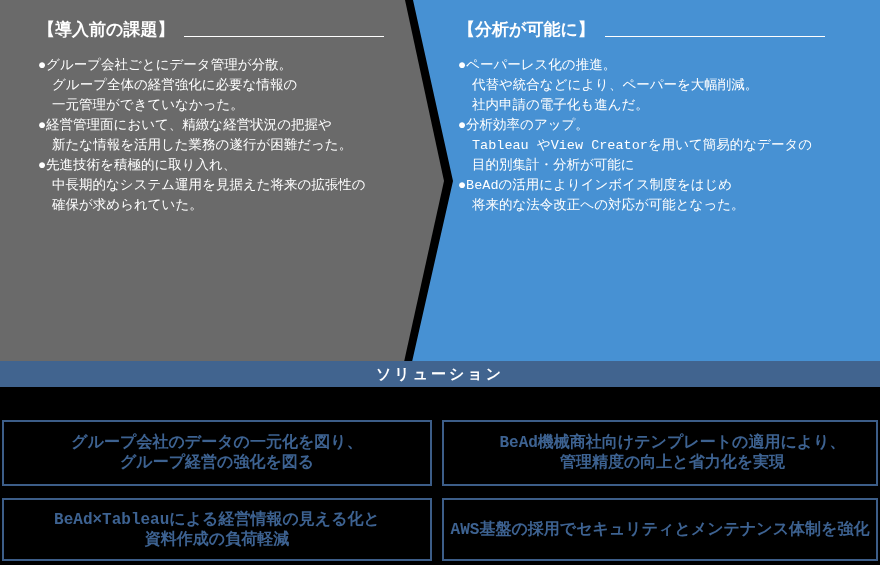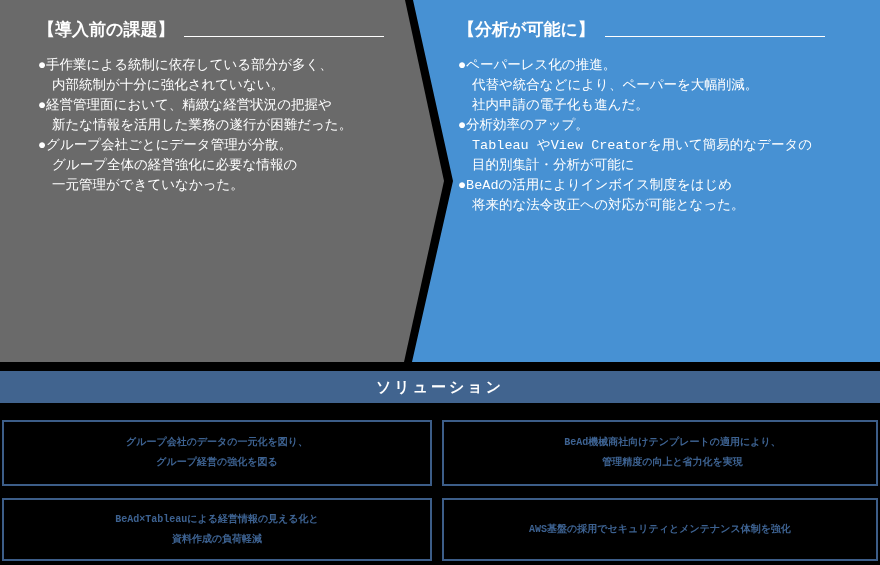--- a/index.html
+++ b/index.html
@@ -38,36 +38,36 @@
     margin-top: 14px;
     color: var(--text, #fff);
     font-size: 13.5px;
     line-height: 20px;
     white-space: nowrap;
   }
   .bullet { margin: 0; padding-left: 14px; text-indent: -14px; }
 
   .solution-bar {
     position: absolute;
-    left: 0; top: 371px;
-    width: 880px; height: 32px;
+    left: 0; top: 361px;
+    width: 880px; height: 26px;
     background: var(--solution-bar-bg, #41648f);
     color: var(--text, #fff);
     display: flex; align-items: center; justify-content: center;
     font-size: 15px; font-weight: bold; letter-spacing: 3px;
   }
 
   .solution-box {
     position: absolute;
     box-sizing: border-box;
     background: var(--page-bg, #000);
     border: 2px solid var(--box-border, #3c5d88);
     color: var(--box-text, #3d6291);
     font-weight: bold;
-    font-size: 10px;
+    font-size: 16px;
     line-height: 20px;
     display: flex; align-items: center; justify-content: center;
     text-align: center;
   }
   .box-1 { left: 2px;   top: 420px; width: 430px; height: 66px; }
   .box-2 { left: 442px; top: 420px; width: 436px; height: 66px; padding-left: 25px; }
   .box-3 { left: 2px;   top: 498px; width: 430px; height: 63px; }
   .box-4 { left: 442px; top: 498px; width: 436px; height: 63px; }
 </style>
 </head>
@@ -79,23 +79,23 @@
     <polygon class="shape-before" points="0,0 405,0 444,181 404,362 0,362"></polygon>
     <polygon class="shape-after" points="413,0 453,181 412,362 880,362 880,0"></polygon>
   </svg>
 
   <section class="panel panel-before">
     <div class="panel-heading">
       <h2 class="heading-text">【導入前の課題】</h2>
       <span class="heading-underline"></span>
     </div>
     <div class="bullets">
-      <p class="bullet">●手作業による統制に依存している部分が多く、<br>内部統制が十分に強化されていない。</p>
+      <p class="bullet">●グループ会社ごとにデータ管理が分散。<br>グループ全体の経営強化に必要な情報の<br>一元管理ができていなかった。</p>
       <p class="bullet">●経営管理面において、精緻な経営状況の把握や<br>新たな情報を活用した業務の遂行が困難だった。</p>
-      <p class="bullet">●グループ会社ごとにデータ管理が分散。<br>グループ全体の経営強化に必要な情報の<br>一元管理ができていなかった。</p>
+      <p class="bullet">●先進技術を積極的に取り入れ、<br>中長期的なシステム運用を見据えた将来の拡張性の<br>確保が求められていた。</p>
     </div>
   </section>
 
   <section class="panel panel-after">
     <div class="panel-heading">
       <h2 class="heading-text">【分析が可能に】</h2>
       <span class="heading-underline"></span>
     </div>
     <div class="bullets">
       <p class="bullet">●ペーパーレス化の推進。<br>代替や統合などにより、ペーパーを大幅削減。<br>社内申請の電子化も進んだ。</p>

